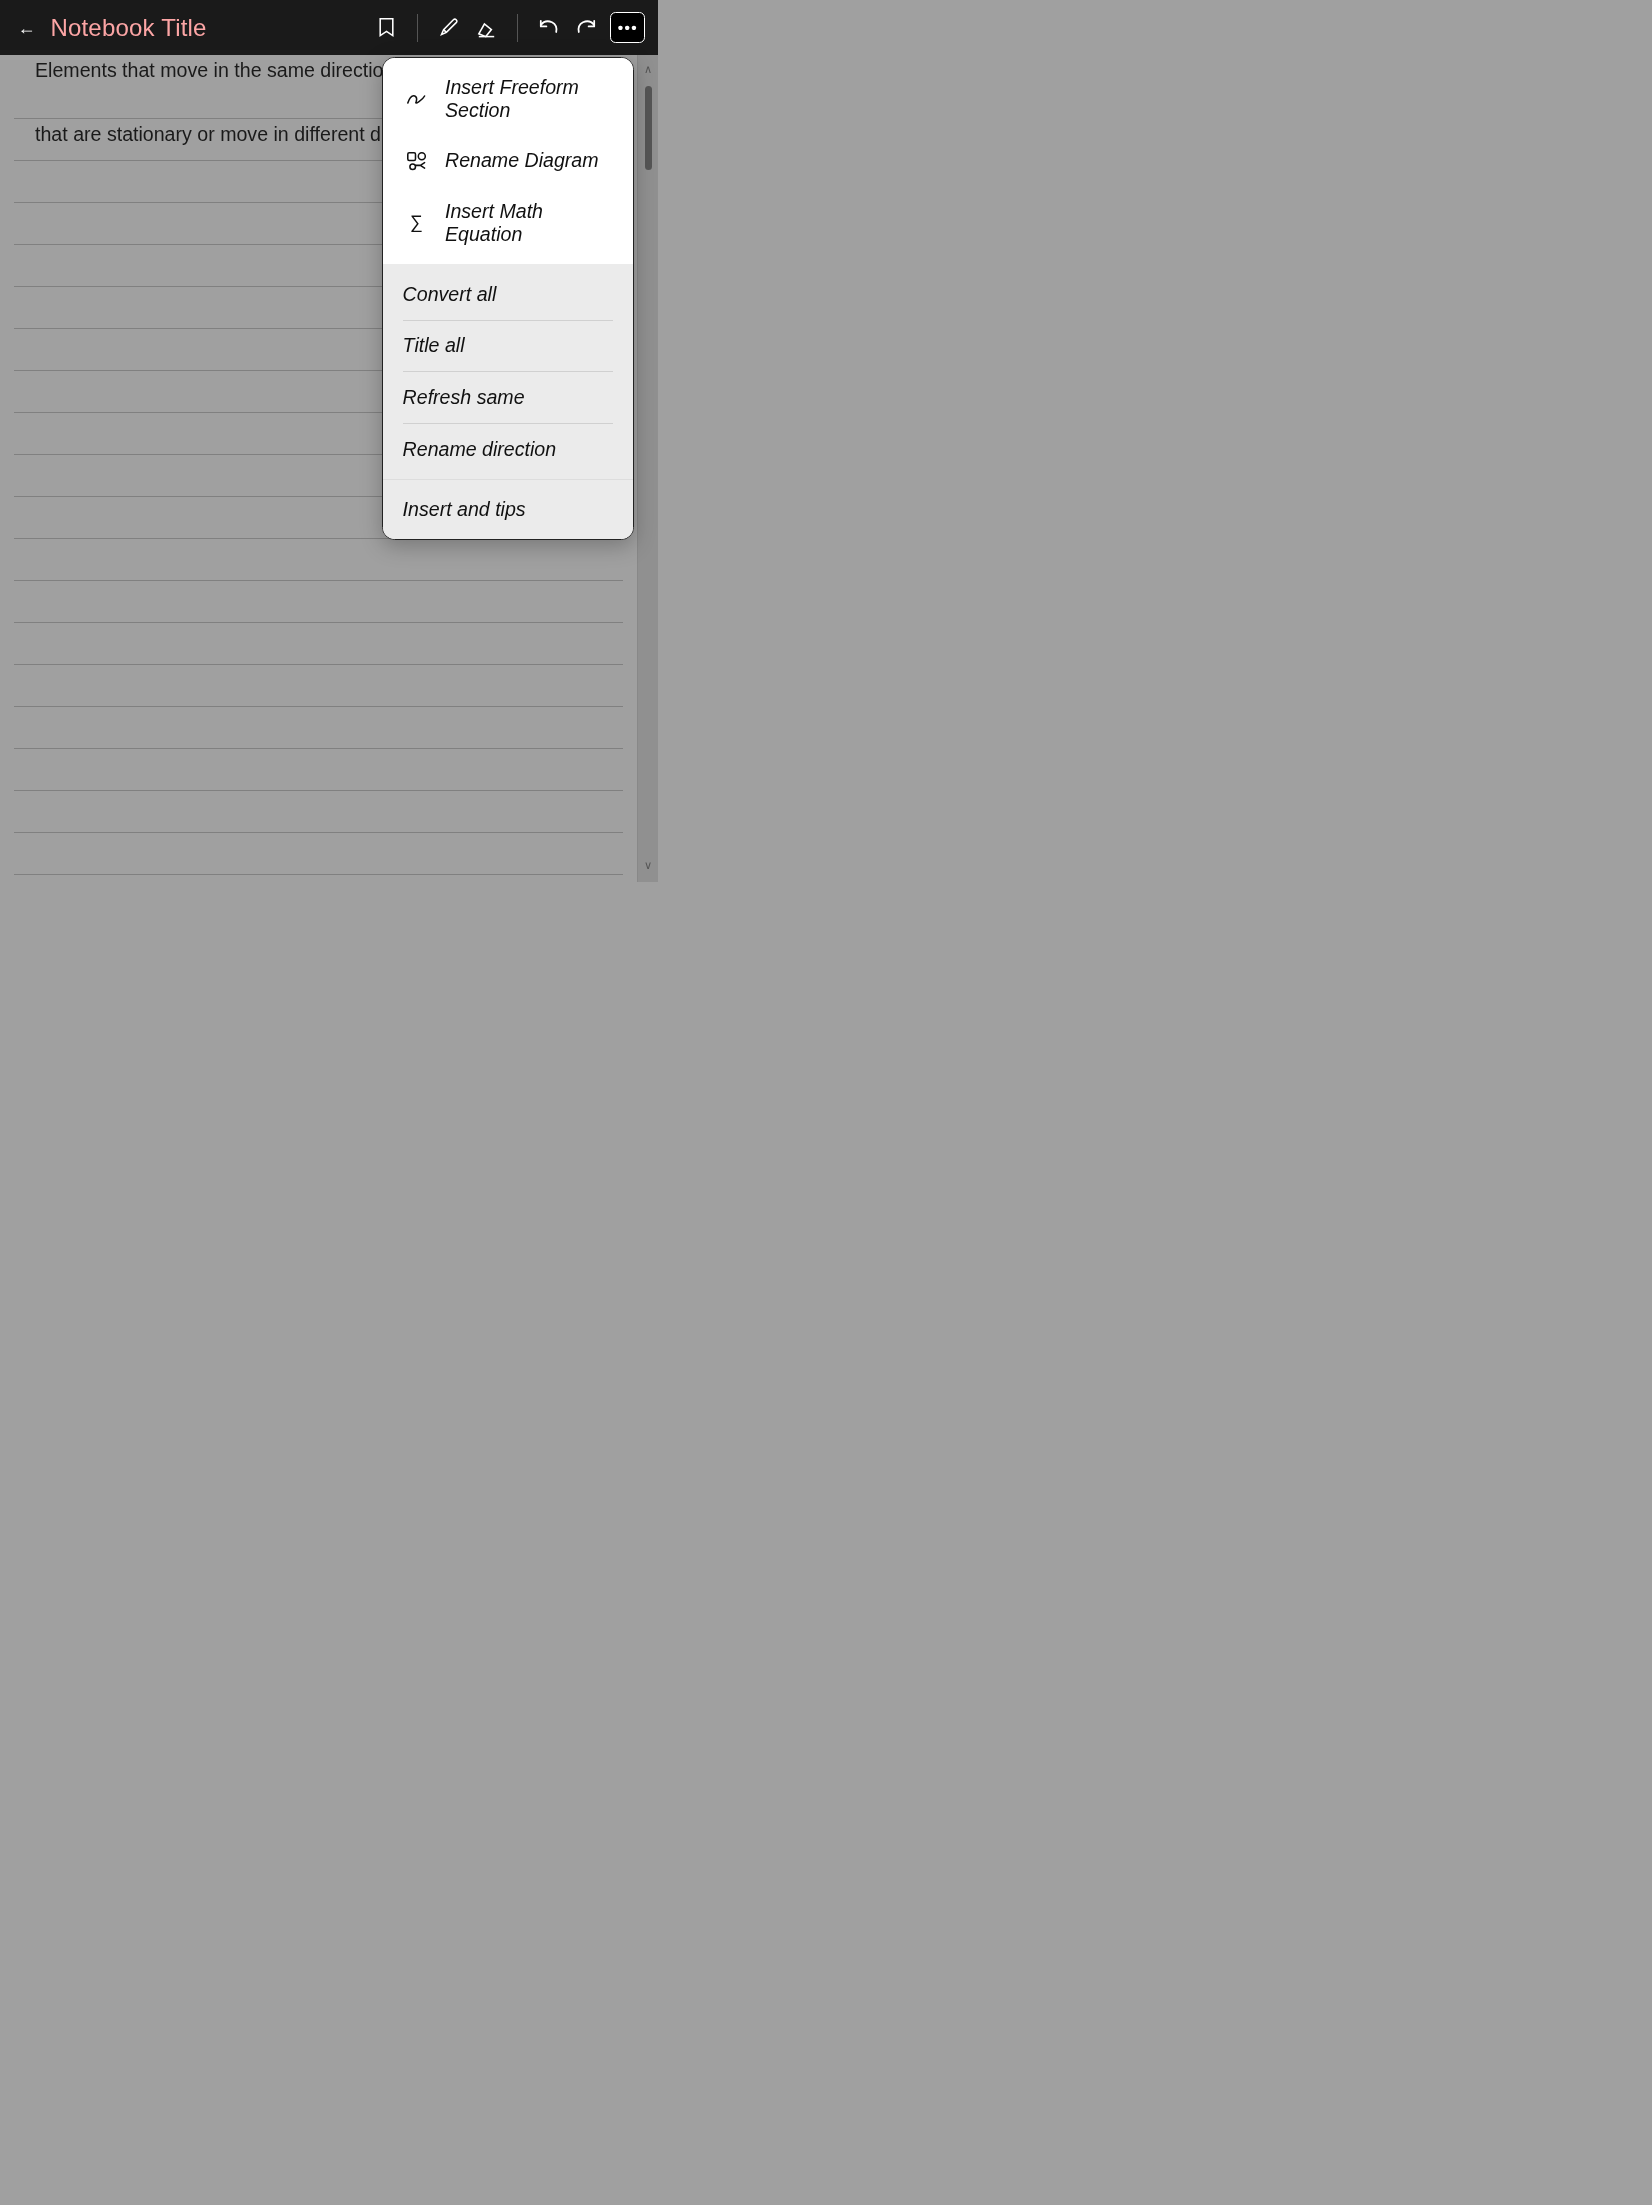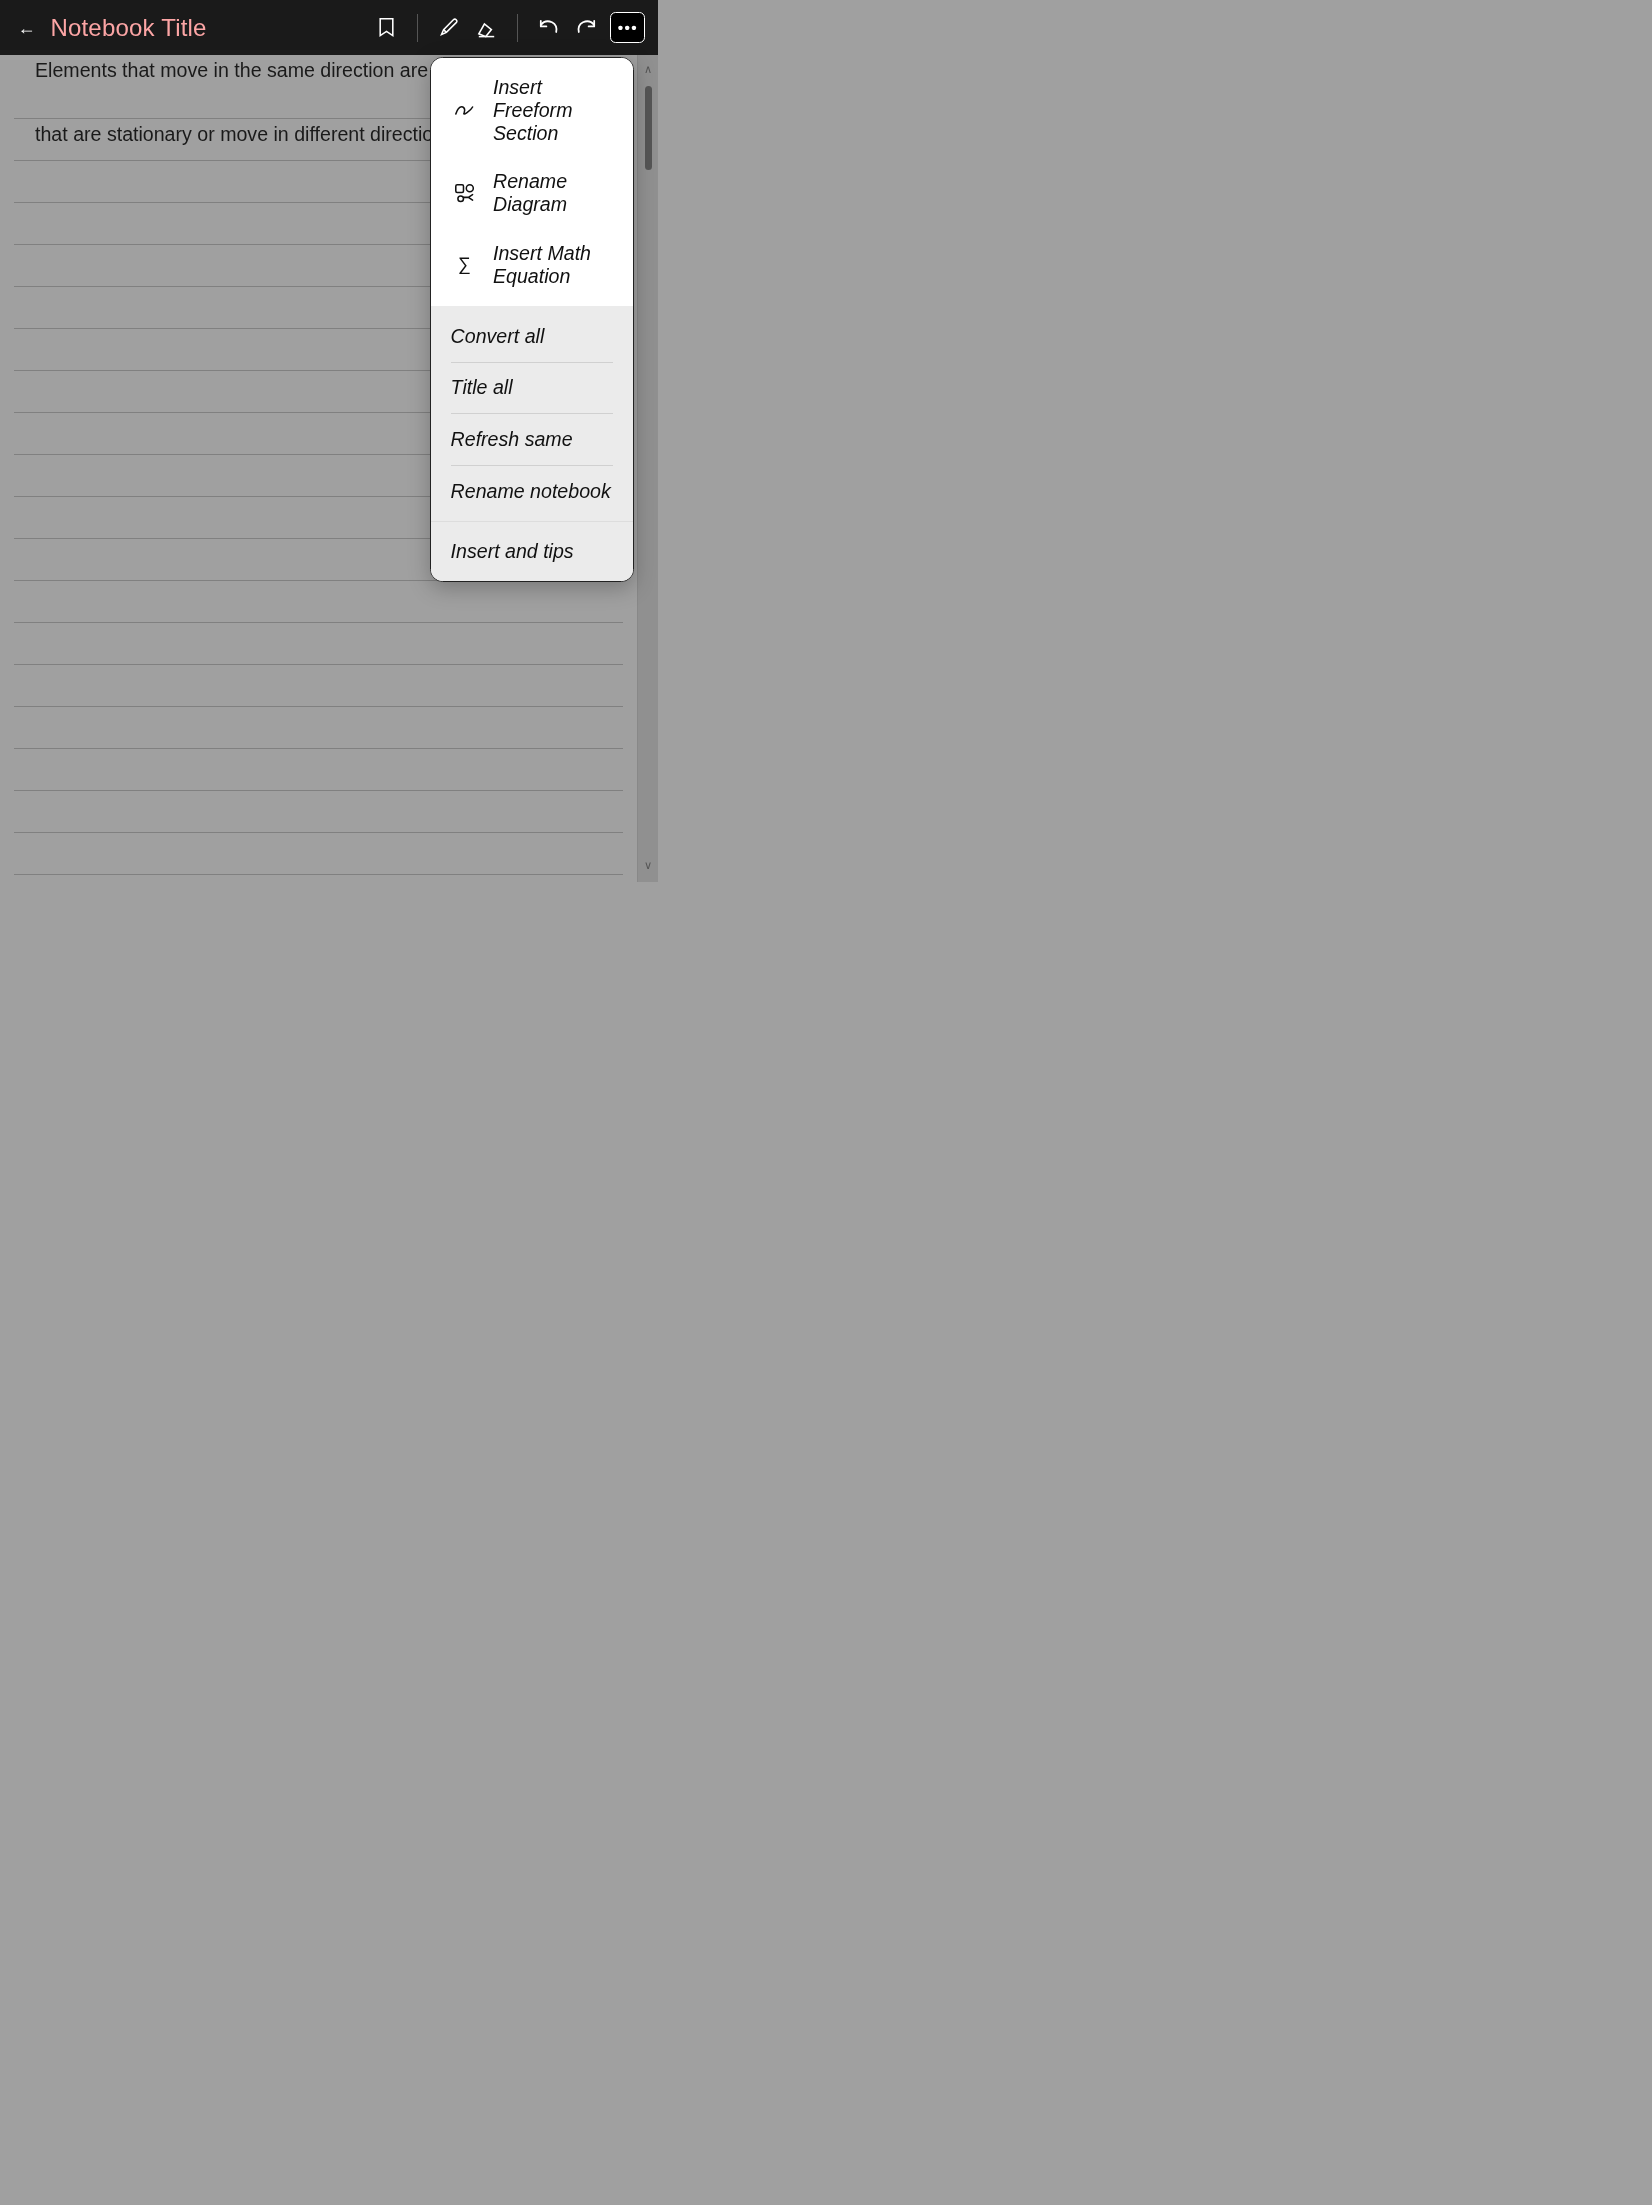--- a/index.html
+++ b/index.html
@@ -153,21 +153,21 @@
       font-size: 11.2px;
       color: #555;
       cursor: pointer;
     }
 
     
     .dropdown-menu {
       position: absolute;
       top: 57px;
       right: 24px;
-      width: 204px;
+      width: 252px;
       background: #fff;
       border-radius: 12.6px;
       border: 1.8px solid #222;
       box-shadow: 0 5.6px 21px rgba(0,0,0,0.25);
       z-index: 200;
       overflow: hidden;
     }
 
     
     .menu-section-top {
@@ -356,21 +356,21 @@
     <div class="menu-divider-light"></div>
     <div class="menu-item-plain">
       <span>Title all</span>
     </div>
     <div class="menu-divider-light"></div>
     <div class="menu-item-plain">
       <span>Refresh same</span>
     </div>
     <div class="menu-divider-light"></div>
     <div class="menu-item-plain">
-      <span>Rename notebook</span>
+      <span>Rename direction</span>
     </div>
 
     <div class="menu-divider" style="margin: 4.2px 0;"></div>
 
     <div class="menu-item-plain">
       <span>Insert and tips</span>
     </div>
   </div>
 </div>
 

